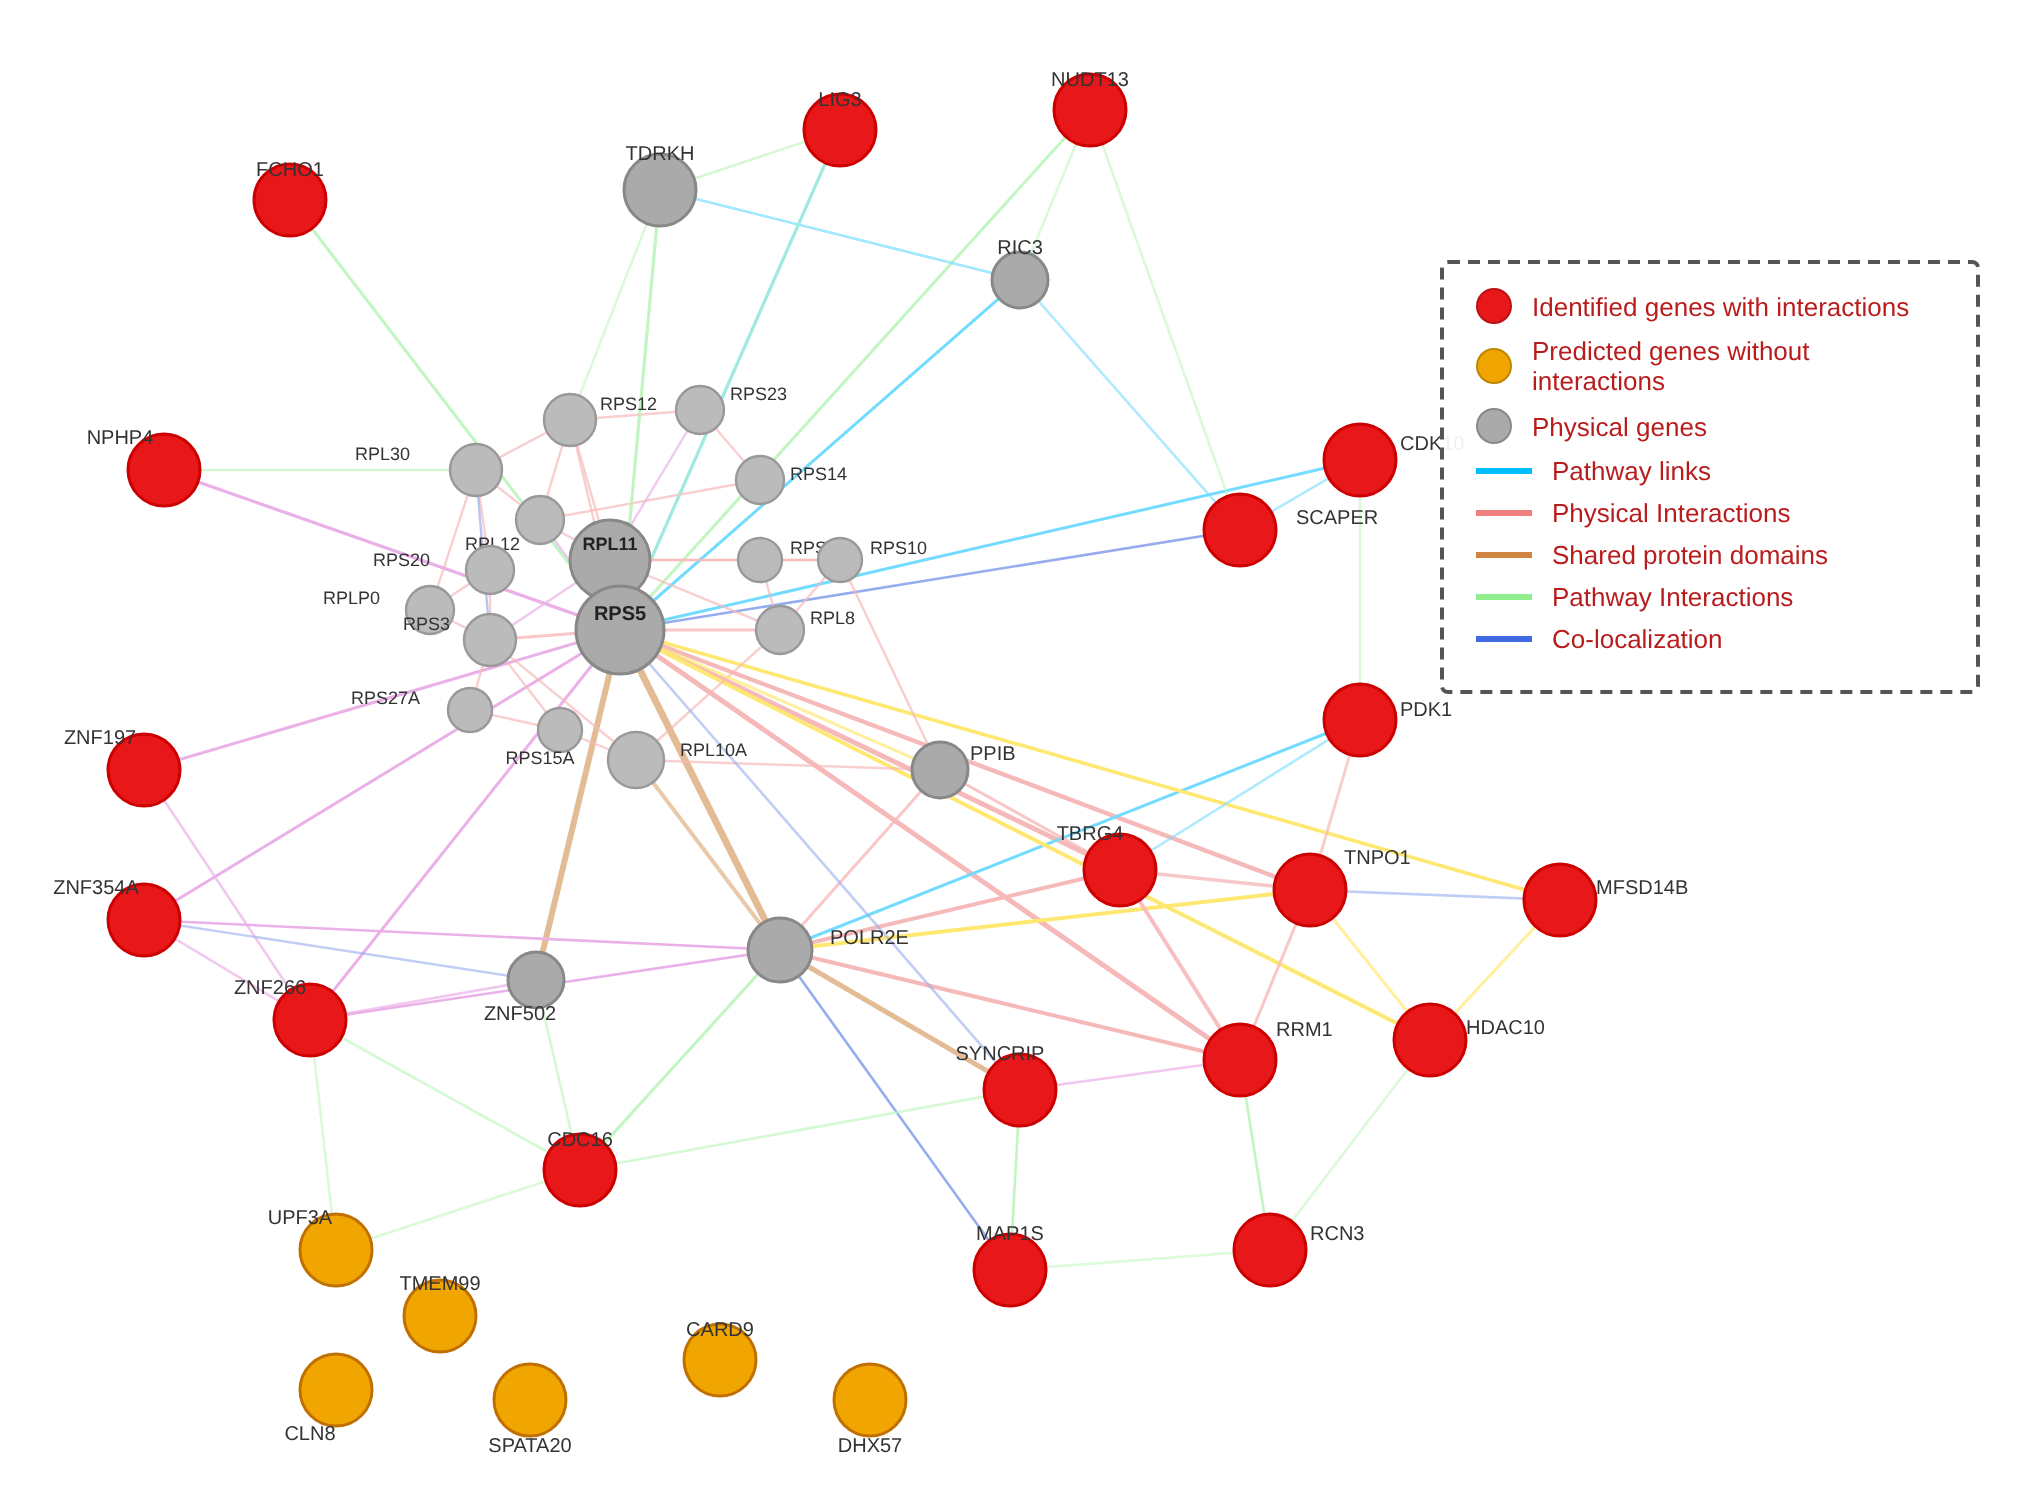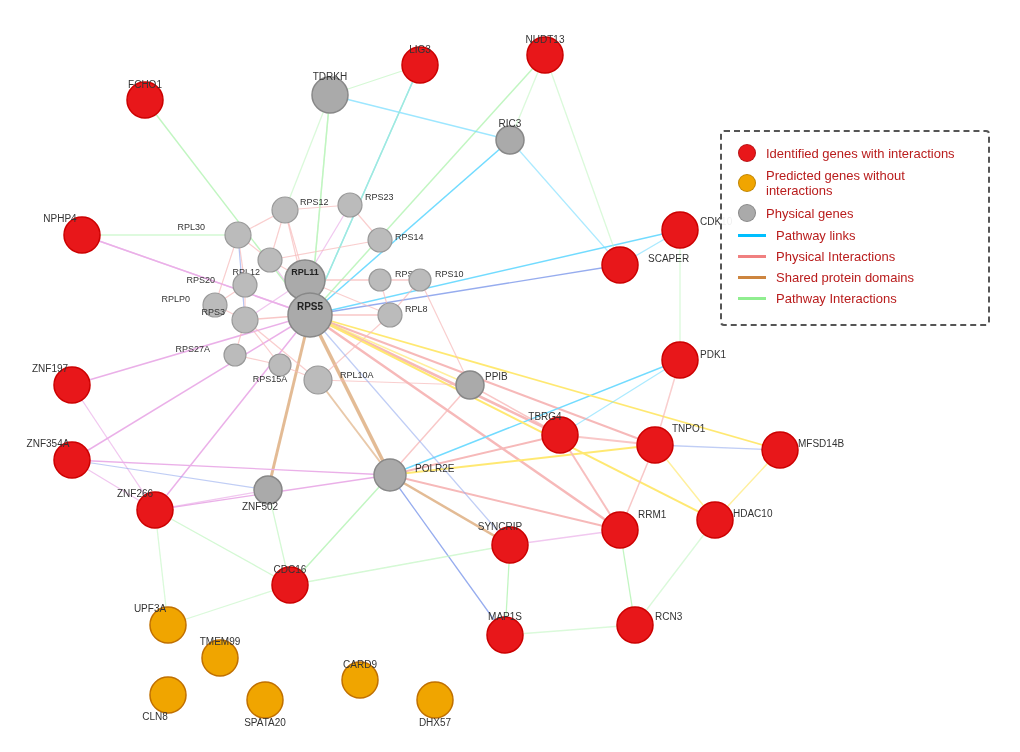--- a/index.html
+++ b/index.html
@@ -351,14 +351,18 @@
       <span class="legend-label">Physical Interactions</span>
     </div>
     <div class="legend-item">
       <div class="legend-line" style="background:#cd853f;"></div>
       <span class="legend-label">Shared protein domains</span>
     </div>
     <div class="legend-item">
       <div class="legend-line" style="background:#90ee90;"></div>
       <span class="legend-label">Pathway Interactions</span>
     </div>
+    <div class="legend-item">
+      <div class="legend-line" style="background:#4169e1;"></div>
+      <span class="legend-label">Co-localization</span>
+    </div>
   </div>
 </div>
 
 </body></html>

